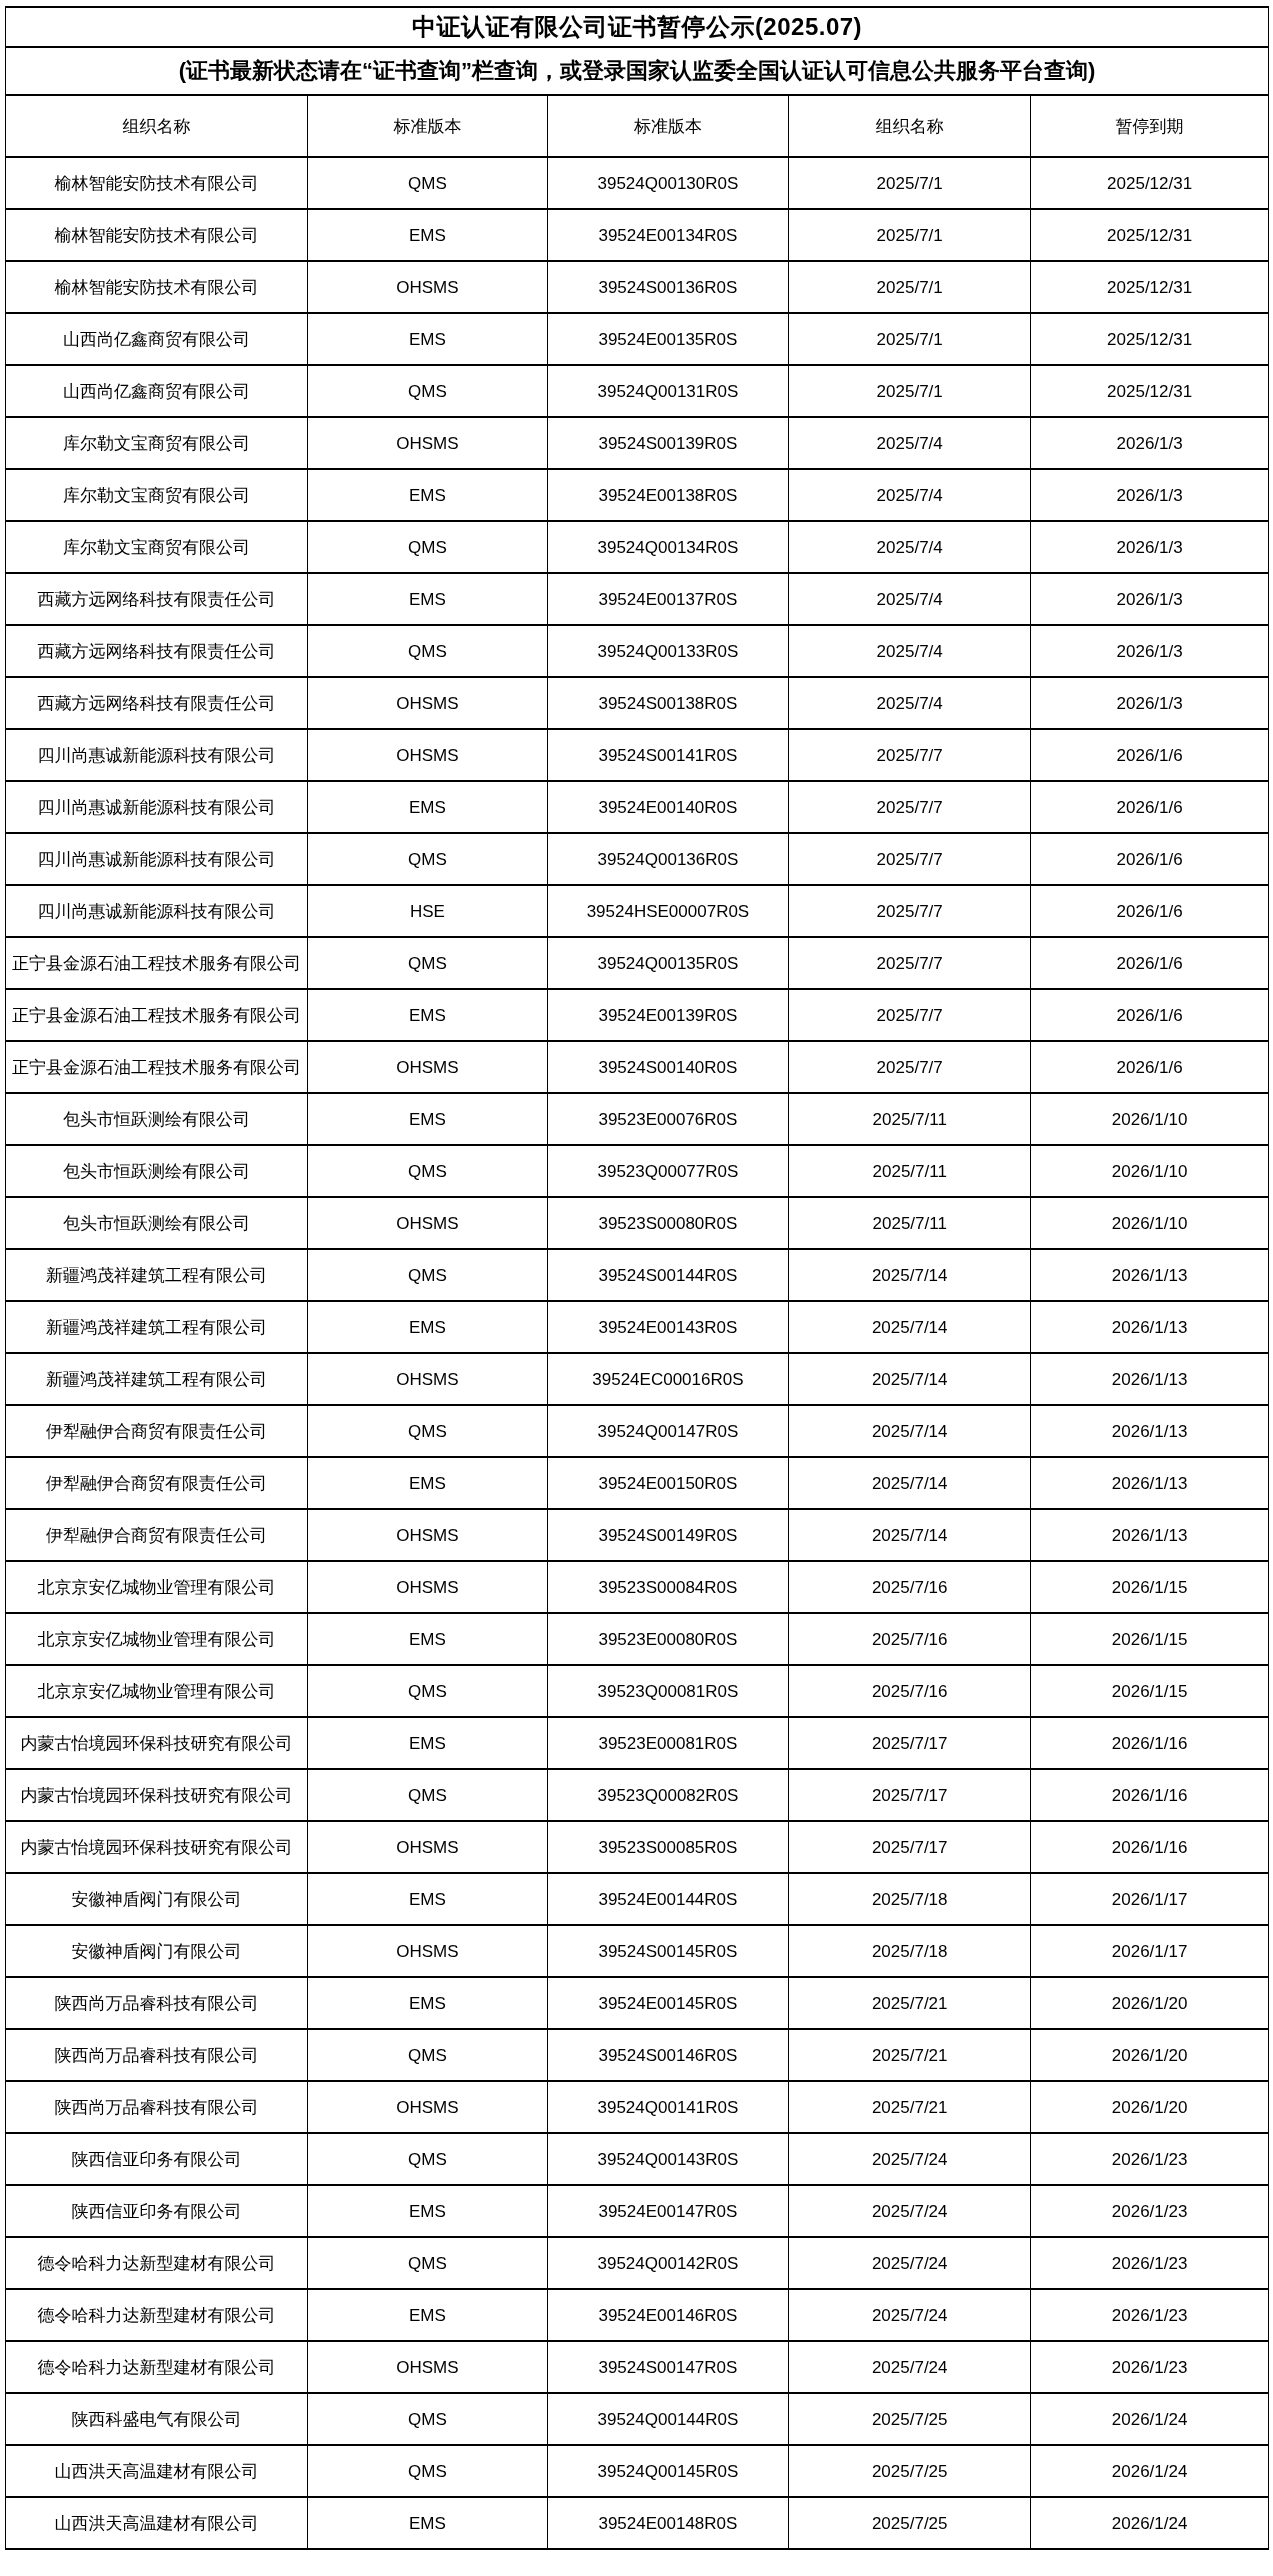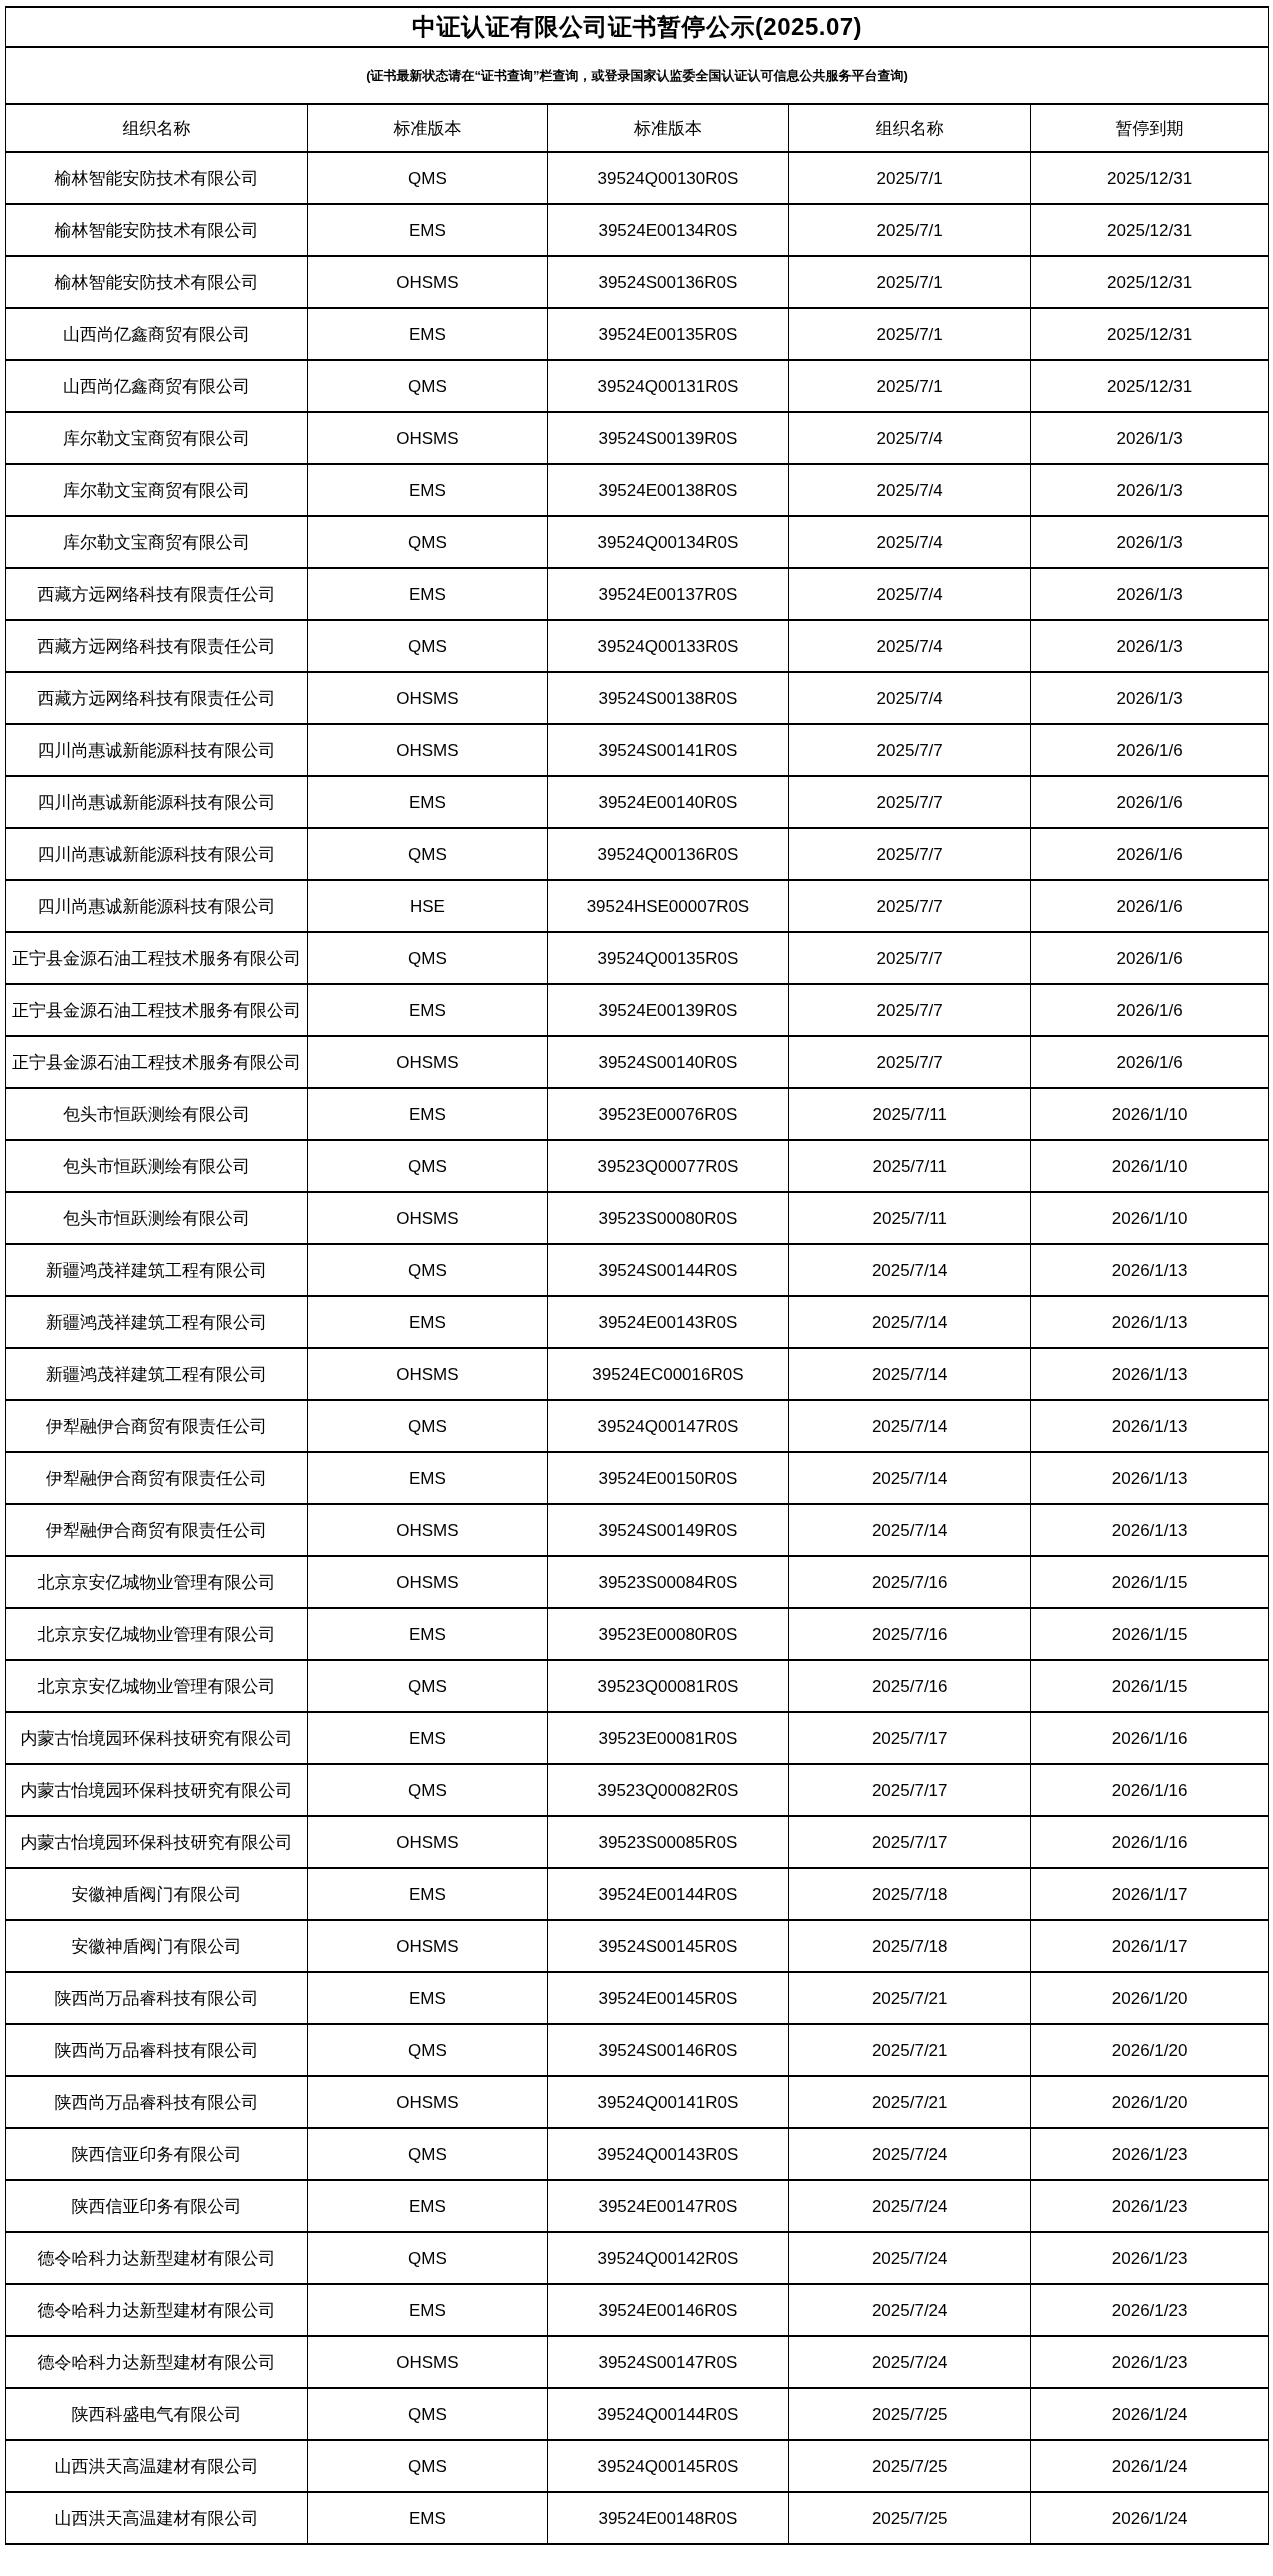--- a/index.html
+++ b/index.html
@@ -38,26 +38,26 @@
     box-sizing: border-box;
     overflow: hidden;
   }
   td.title-cell {
     height: 40px;
     font-size: 24px;
     font-weight: bold;
     letter-spacing: 0.5px;
   }
   td.subtitle-cell {
-    height: 57px;
-    font-size: 13px;
+    height: 48px;
+    font-size: 22px;
     font-weight: bold;
   }
   tr.header-row th {
-    height: 48px;
+    height: 62px;
     font-size: 17px;
     font-weight: normal;
   }
   tbody.rows td {
     height: 52px;
     font-size: 17px;
     font-weight: normal;
     line-height: 1.25;
   }
 </style>

